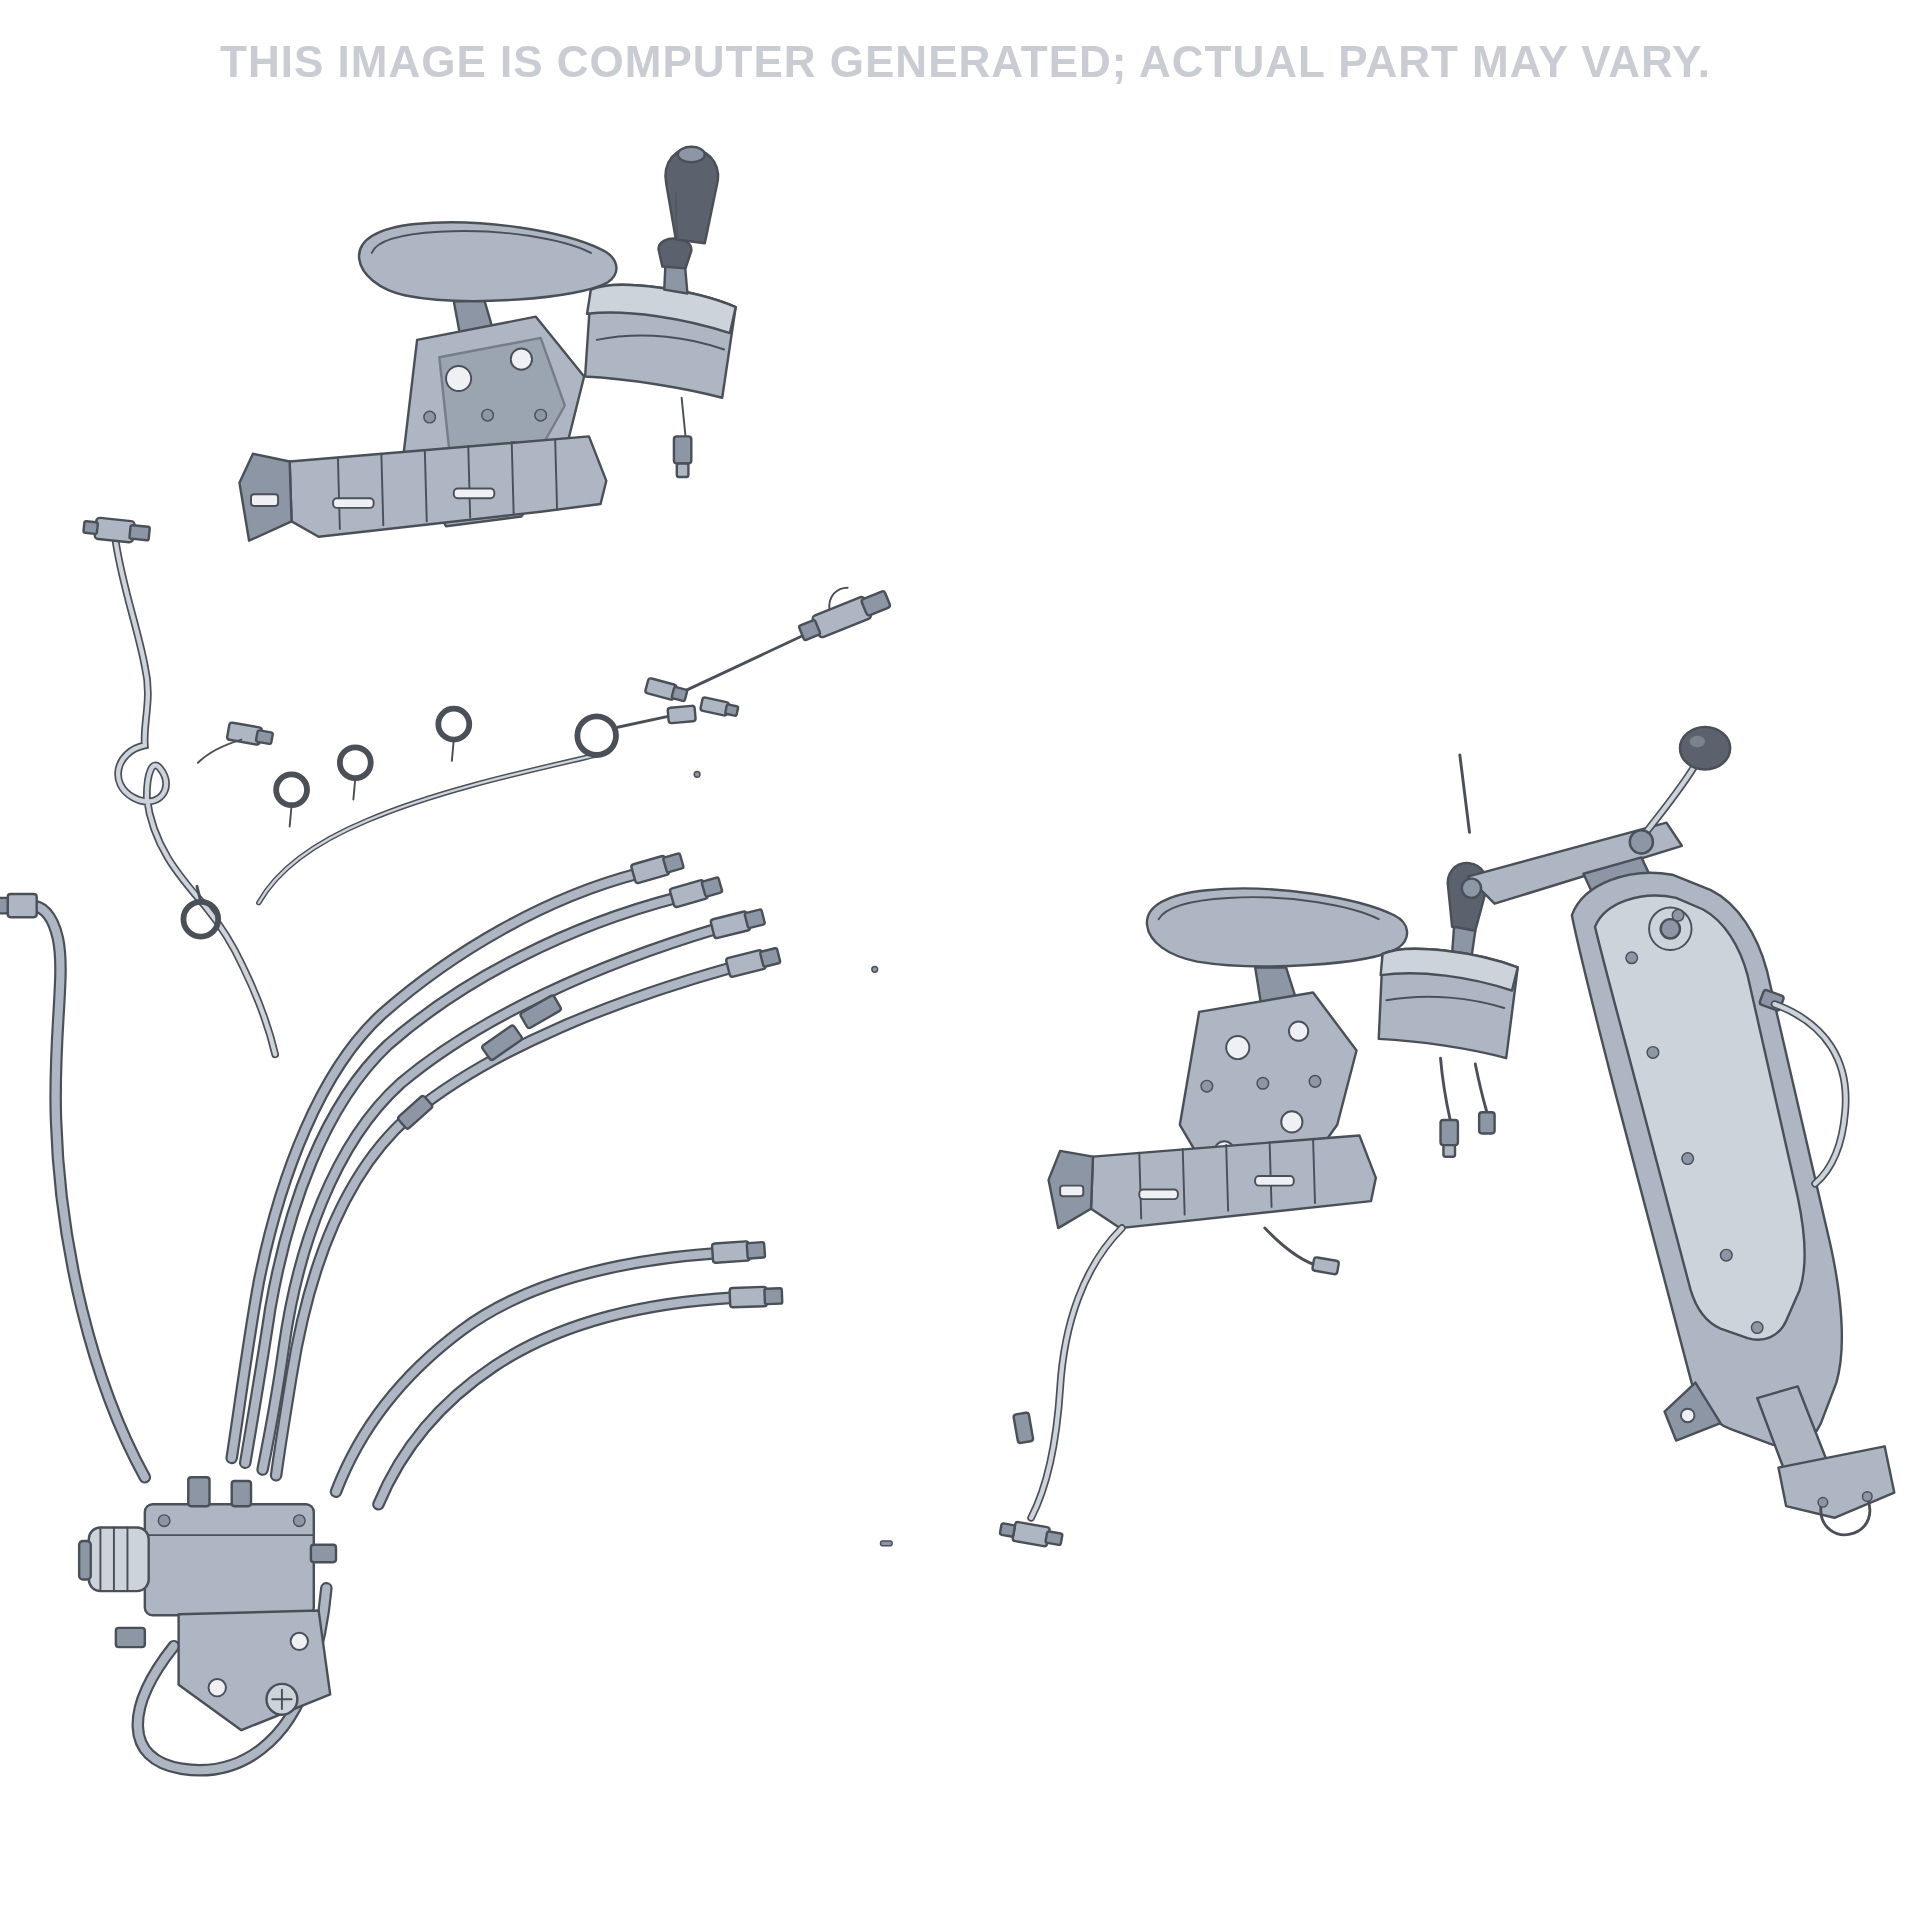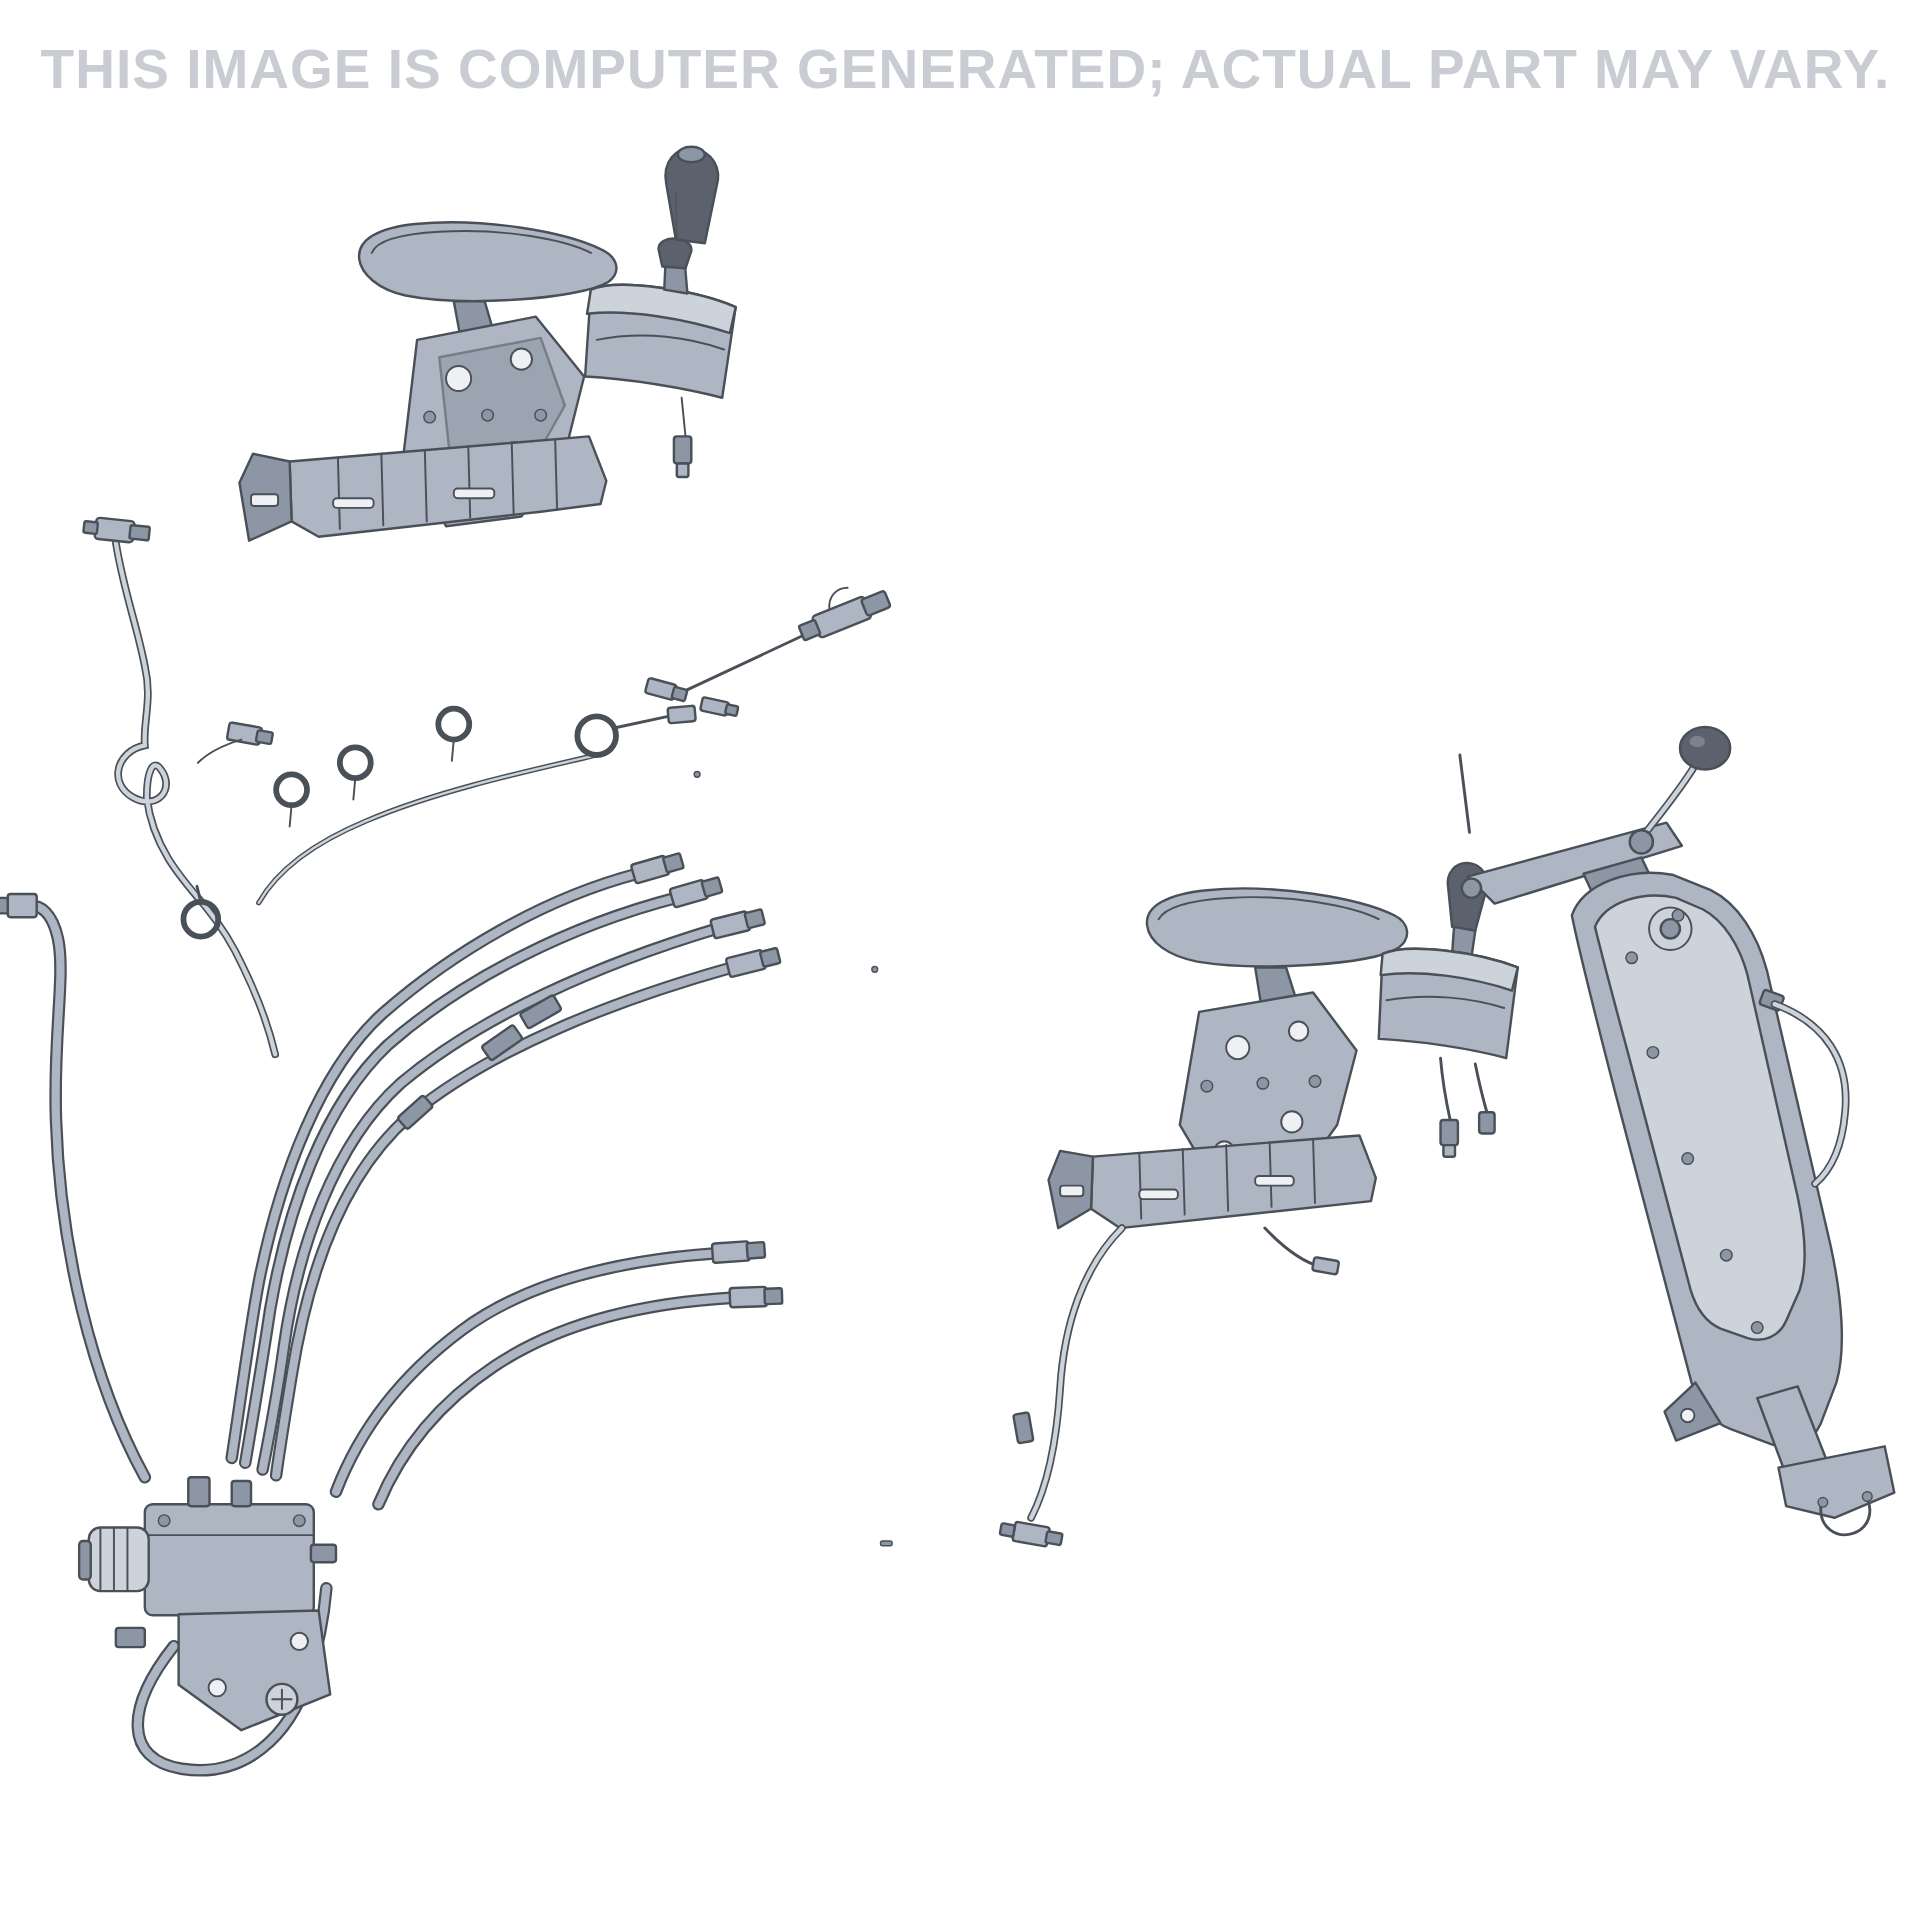--- a/index.html
+++ b/index.html
@@ -14,21 +14,21 @@
   html,body{margin:0;padding:0;}
   body{
     width:1931px;height:1931px;
     background:var(--background);
     font-family:"Liberation Sans", sans-serif;
     position:relative;overflow:hidden;
   }
   .watermark{
     position:absolute;top:37px;left:0;width:100%;
     text-align:center;
-    font-size:55px;font-weight:bold;letter-spacing:1px;
+    font-size:44px;font-weight:bold;letter-spacing:1px;
     color:var(--watermark);
     user-select:none;
   }
   svg{position:absolute;top:0;left:0;}
   
   .s{stroke:var(--outline);stroke-width:2.5;stroke-linejoin:round;}
   .f1{fill:var(--fill-light);}
   .f2{fill:var(--fill-mid);}
   .f3{fill:var(--fill-dark);}
   .grip{fill:var(--grip);}

